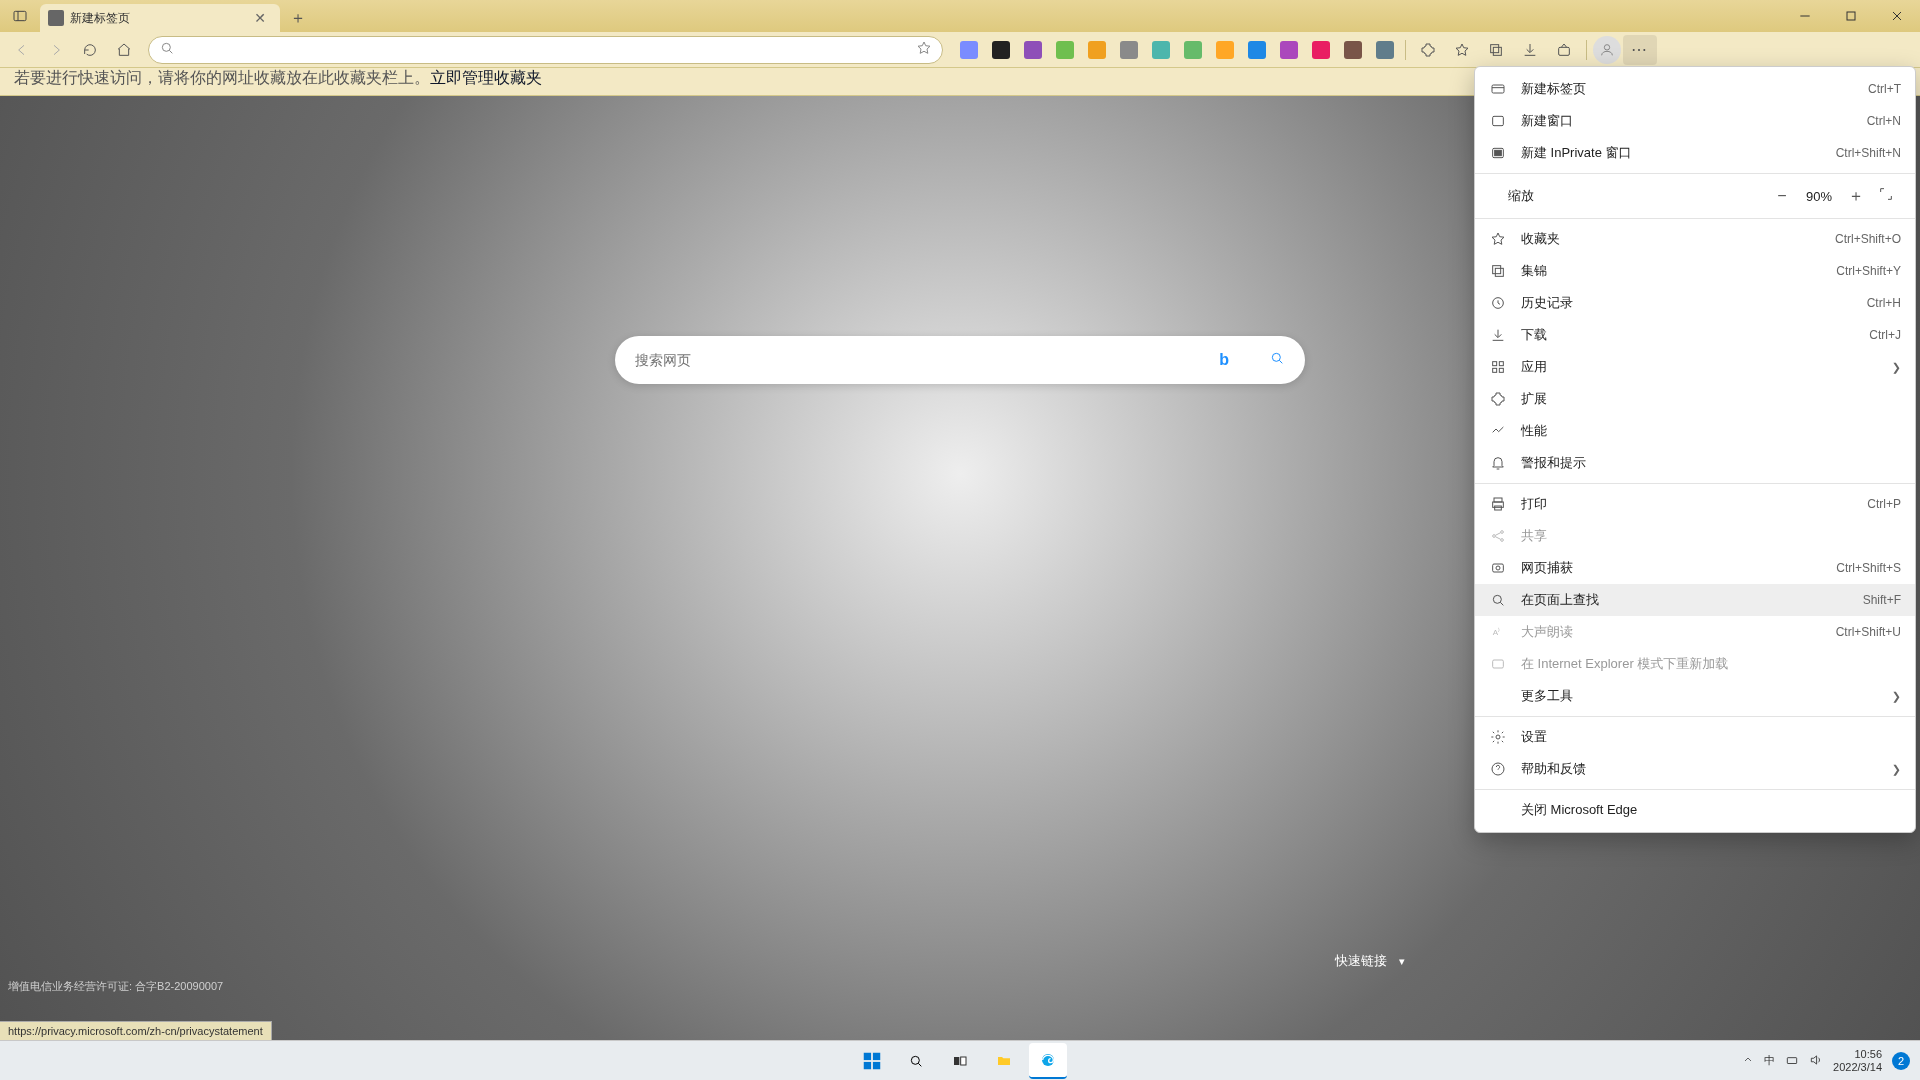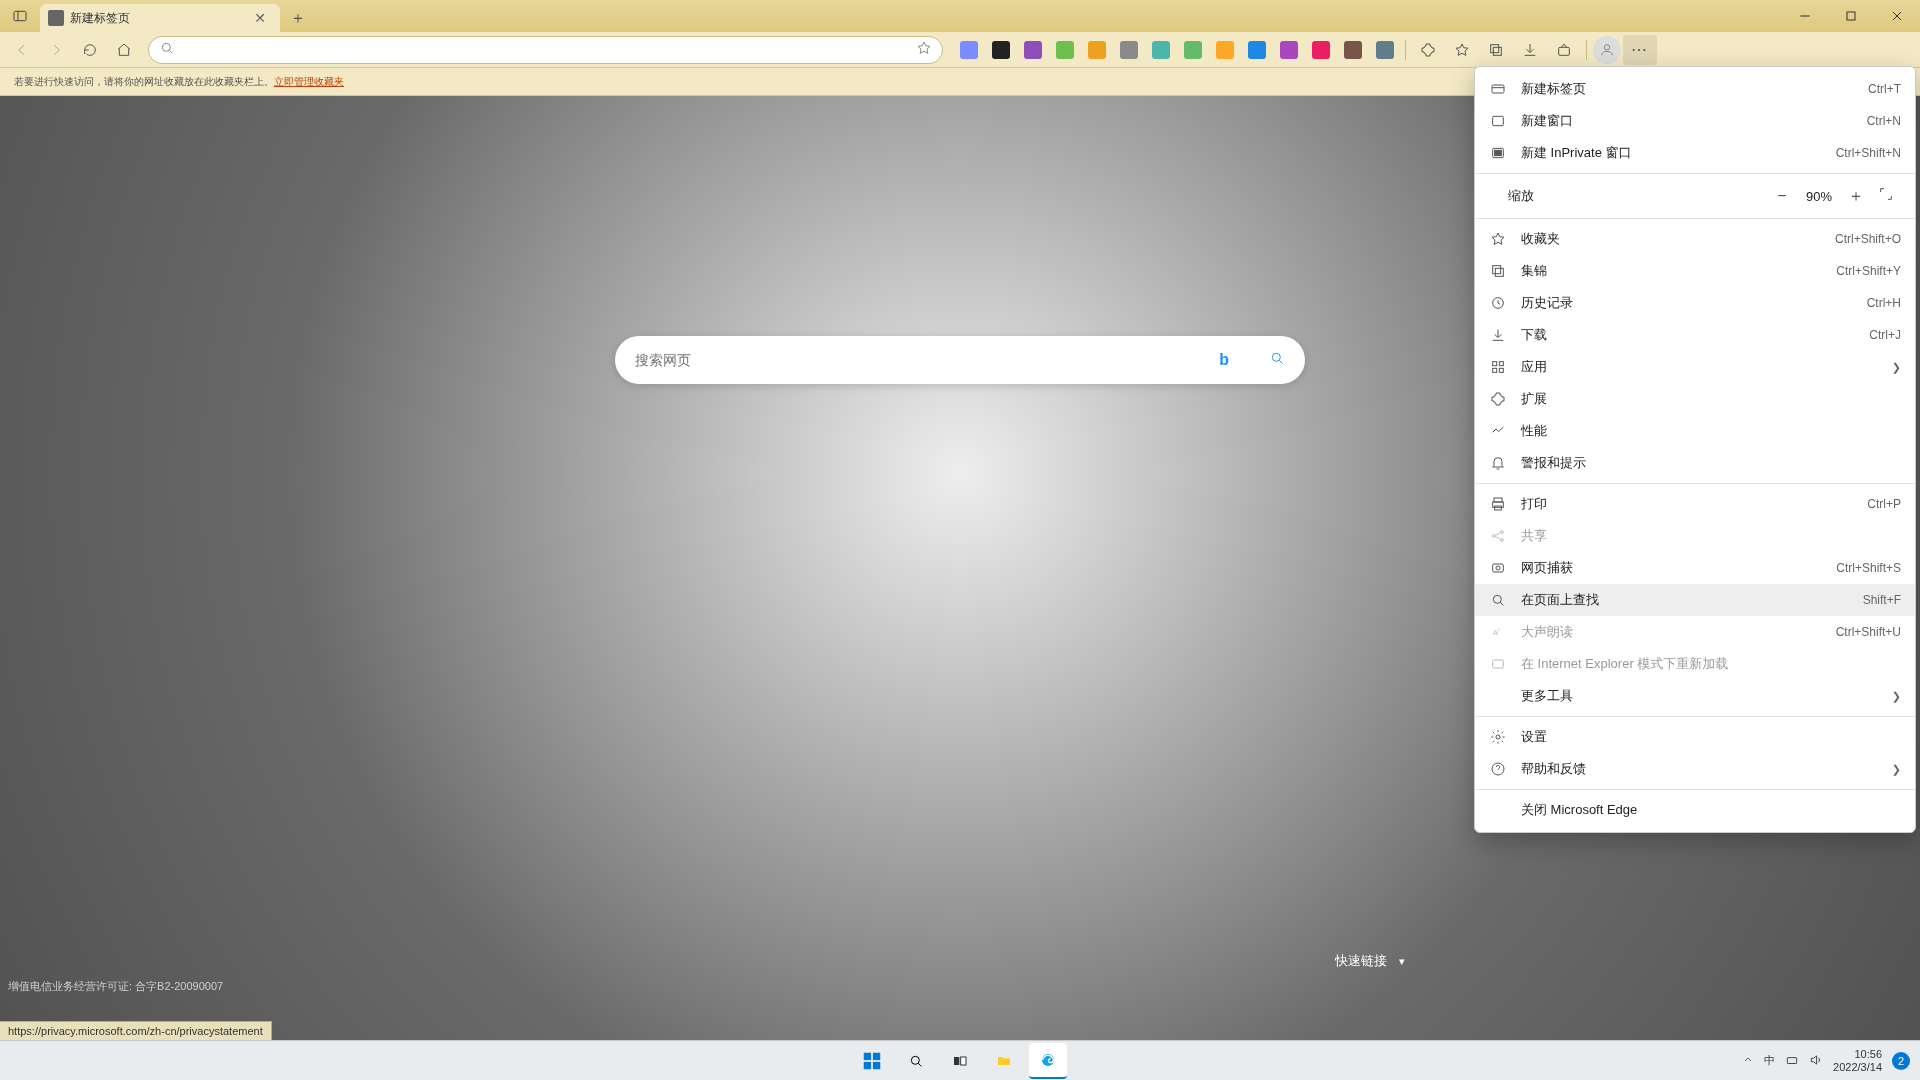--- a/index.html
+++ b/index.html
@@ -24,22 +24,22 @@
 .address-bar input { flex: 1; border: none; outline: none; font-size: 13px; margin-left: 6px; }
 .address-bar .fav { color: #888; margin-left: auto; }
 .ext-icons { display: flex; gap: 4px; margin-left: 4px; }
 .ext-icon { width: 28px; height: 28px; display: flex; align-items: center; justify-content: center; border-radius: 4px; }
 .ext-icon > span { width: 18px; height: 18px; border-radius: 3px; display: inline-block; }
 .tb-sep { width: 1px; height: 20px; background: #c8bc85; margin: 0 4px; }
 .profile { width: 28px; height: 28px; border-radius: 50%; background: #ddd; display: flex; align-items: center; justify-content: center; color: #888; font-size: 14px; }
 .menu-btn { width: 34px; height: 30px; display: flex; align-items: center; justify-content: center; border-radius: 4px; background: rgba(0,0,0,0.08); color: #555; letter-spacing: 2px; }
 
 
-.info-bar { height: 28px; background: #f3e9c5; display: flex; align-items: center; padding: 0 14px; font-size: 10px; color: #555; border-bottom: 1px solid #d4c88a; }
-.info-bar a { color: #c2410c; text-decoration: underline; cursor: pointer; }
+.info-bar { height: 28px; background: #f3e9c5; display: flex; align-items: flex-start; padding: 0 14px; font-size: 16px; color: #555; border-bottom: 1px solid #d4c88a; }
+.info-bar a { color: #0f172a; cursor: pointer; }
 
 
 .content { height: 944px; background: radial-gradient(circle at 50% 40%, #eeeeee 0%, #ababab 30%, #6a6a6a 60%, #525252 100%); position: relative; }
 .search-pill { position: absolute; left: 615px; top: 240px; width: 690px; height: 48px; background: #fff; border-radius: 24px; display: flex; align-items: center; padding: 0 20px; box-shadow: 0 2px 8px rgba(0,0,0,0.15); gap: 24px; }
 .search-pill input { flex: 1; border: none; outline: none; font-size: 14px; color: #888; }
 .bing-icon { color: #1e90ff; font-weight: bold; font-size: 16px; margin-right: 16px; }
 .search-go { color: #1e90ff; font-size: 18px; }
 .quick-links { position: absolute; left: 1335px; top: 856px; color: #fff; font-size: 13px; display: flex; align-items: center; gap: 12px; }
 .chev { font-size: 11px; }
 .license { position: absolute; left: 8px; bottom: 46px; color: #cfcfcf; font-size: 11px; }

